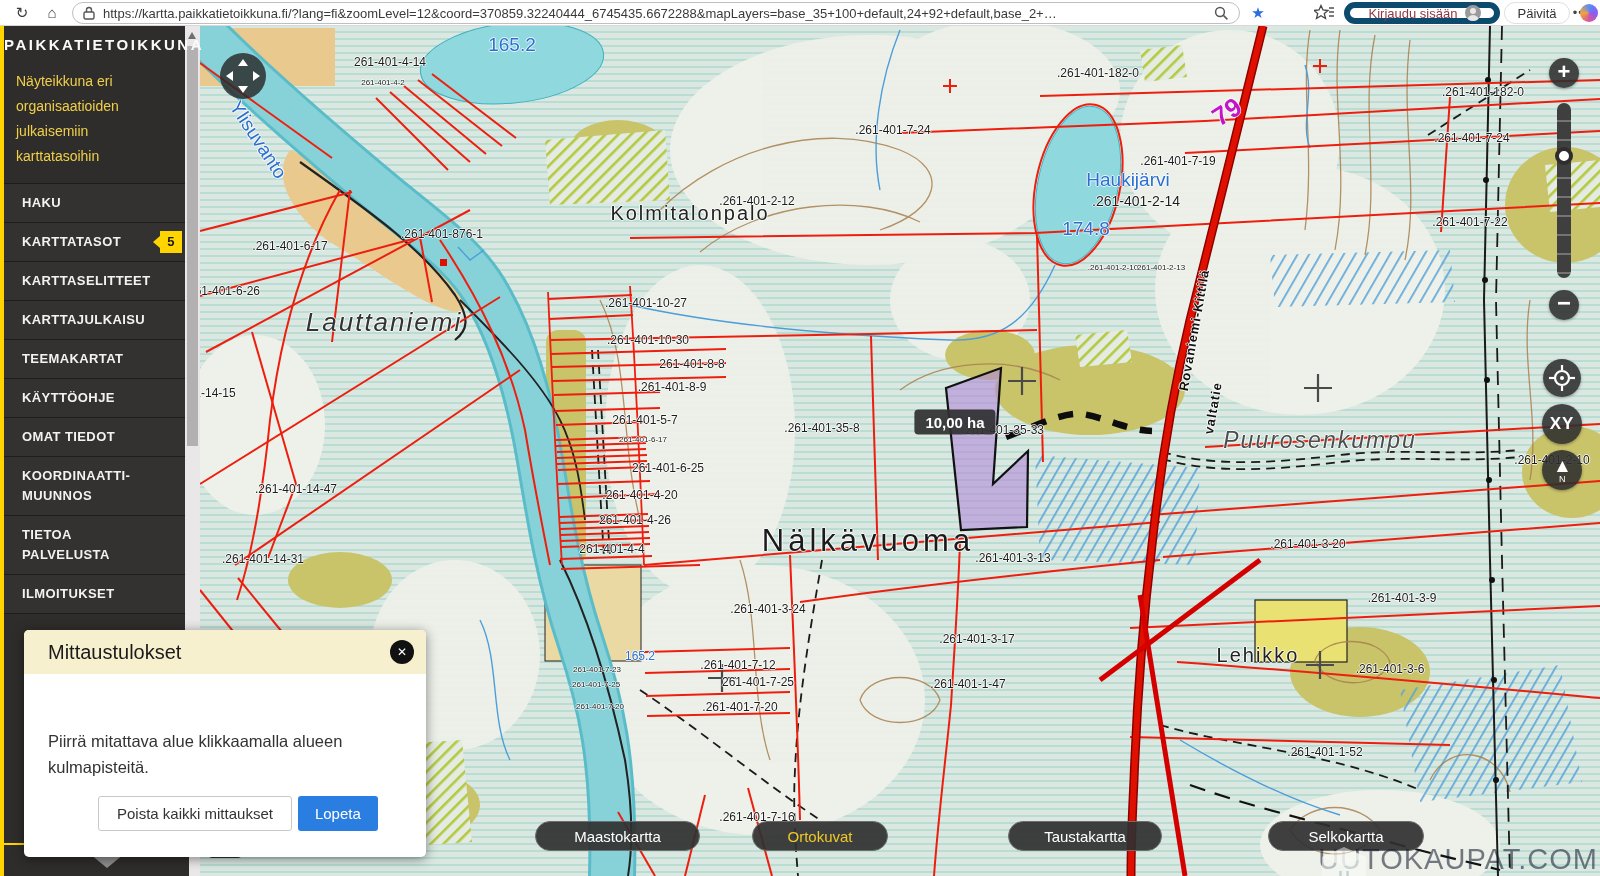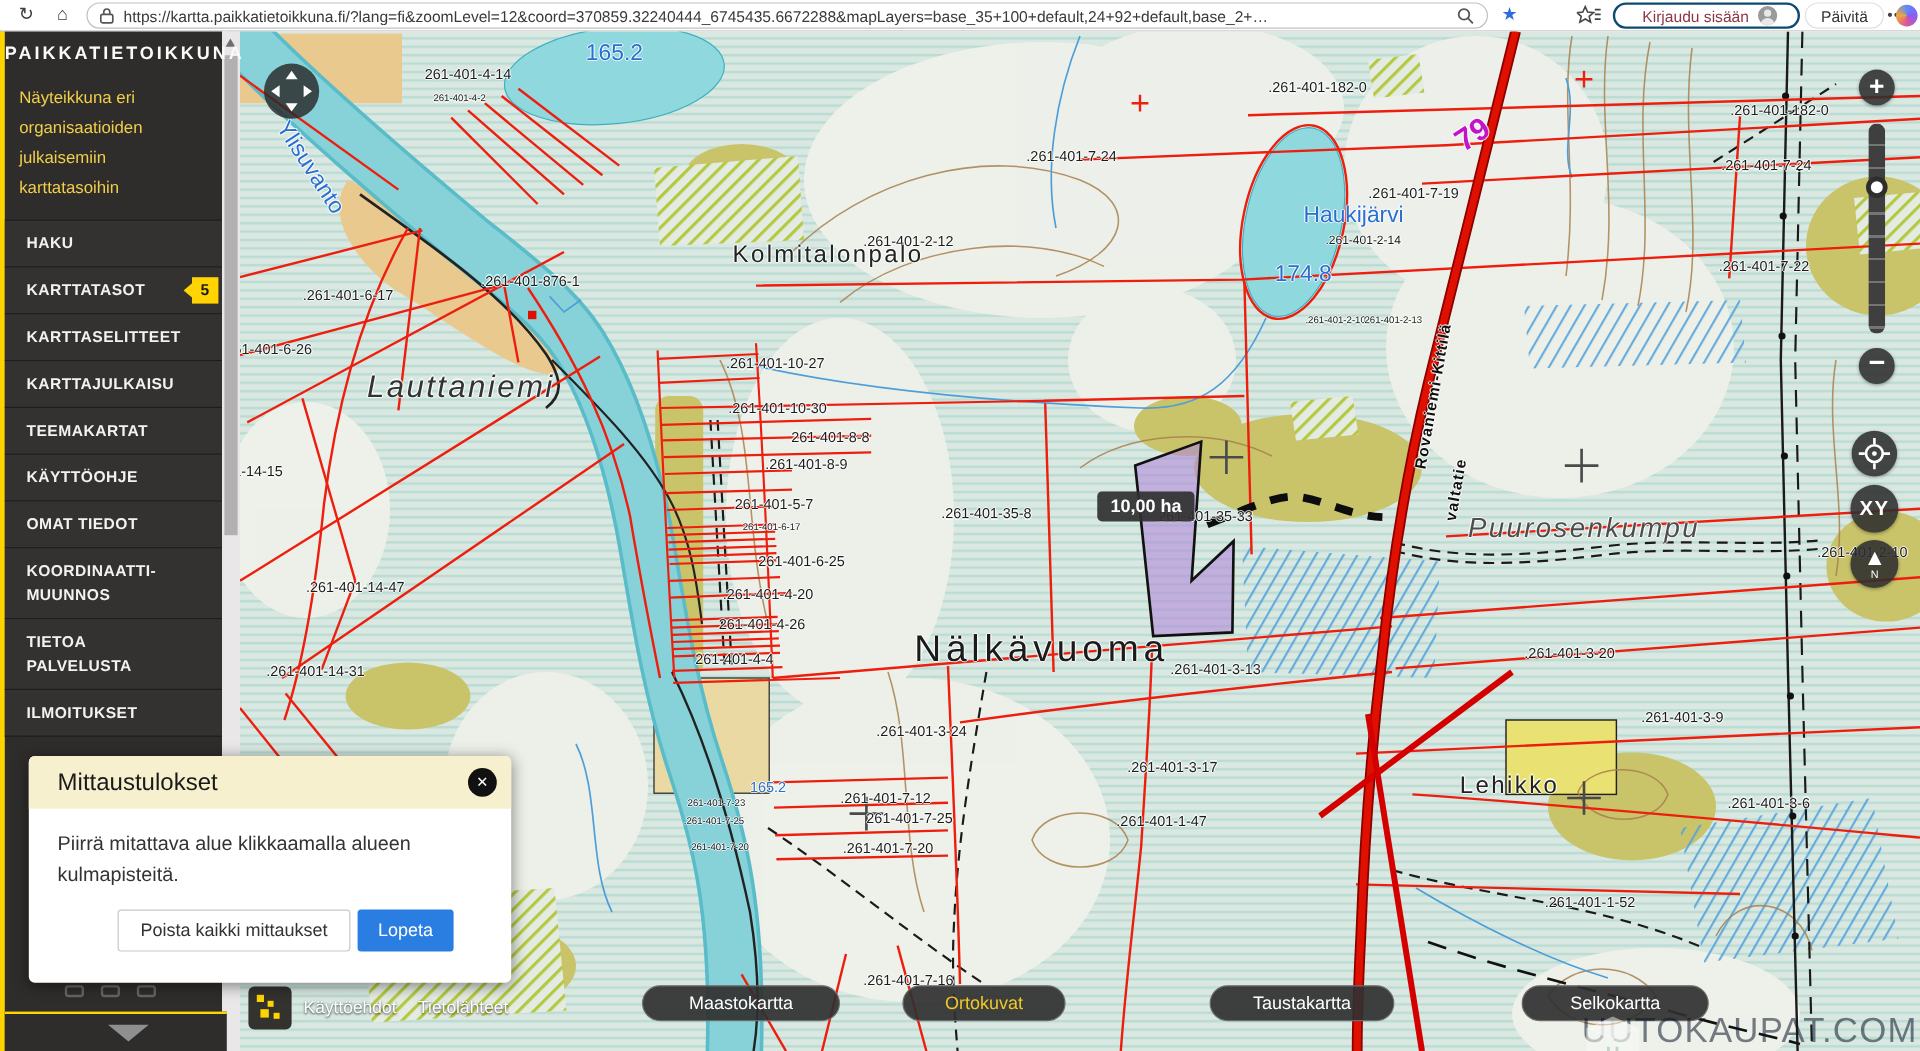--- a/index.html
+++ b/index.html
@@ -10,21 +10,21 @@
   #chrome{position:absolute;left:0;top:0;width:1600px;height:26px;background:#fff;
     border-bottom:1px solid #d8d8d8;z-index:50;}
   .chrome-ico{position:absolute;top:3px;width:20px;height:20px;color:#3c3c3c;
     font-size:15px;line-height:20px;text-align:center;}
   #urlpill{position:absolute;left:72px;top:2px;width:1168px;height:22px;border:1px solid #bfbfbf;
     border-radius:11px;background:#fff;display:flex;align-items:center;padding:0 10px;}
   #urltext{font-size:13px;color:#3a3a3a;white-space:nowrap;overflow:hidden;
     text-overflow:clip;flex:1;margin-left:8px;}
   .pill-btn{position:absolute;top:2px;height:22px;border-radius:11px;display:flex;
     align-items:center;justify-content:center;font-size:13px;background:#fff;}
-  #login-btn{left:1344px;width:156px;border:2px solid #0c4a6e;color:#8f3644;padding:0 6px 0 12px;}
+  #login-btn{left:1344px;width:156px;border:6px solid #0c4a6e;color:#8f3644;padding:0 6px 0 12px;}
   #update-btn{left:1504px;width:66px;border:1px solid #e0e0e0;color:#333;}
   #dots-btn{position:absolute;left:1570px;top:2px;width:22px;height:22px;color:#444;
     font-size:13px;line-height:22px;text-align:center;letter-spacing:1px;}
   #copilot-ico{position:absolute;left:1580px;top:4px;width:18px;height:18px;border-radius:50%;
     background:conic-gradient(#5a8cf8,#8a5cf5,#d8569d,#f2a53a,#5a8cf8);}
   #avatar{width:16px;height:16px;border-radius:50%;background:#9a9a9a;margin-left:8px;position:relative;overflow:hidden;}
   #avatar:before{content:"";position:absolute;left:5px;top:3px;width:6px;height:6px;border-radius:50%;background:#e8e8e8;}
   #avatar:after{content:"";position:absolute;left:2px;top:10px;width:12px;height:8px;border-radius:6px 6px 0 0;background:#e8e8e8;}
 
   
@@ -56,21 +56,21 @@
   #sb-thumb{position:absolute;left:2px;top:20px;width:11px;height:400px;background:#b2b0b0;}
 
   
   #map{position:absolute;left:185px;top:26px;width:1415px;height:850px;overflow:hidden;background:#e7eee9;}
   #map svg{position:absolute;left:0;top:0;}
   #map-labels{position:absolute;left:0;top:0;width:100%;height:100%;pointer-events:none;text-decoration:underline;}
   .mlabel{position:absolute;white-space:nowrap;color:#1c1c1c;
     text-shadow:-1px 0 0 rgba(255,255,255,.75),1px 0 0 rgba(255,255,255,.75),
       0 -1px 0 rgba(255,255,255,.75),0 1px 0 rgba(255,255,255,.75);}
   .parcel{font-size:12px;}
-  .parcel-sm{font-size:10px;}
+  .parcel-sm{font-size:14px;}
   .parcel-xs{font-size:8px;}
   .place{font-size:20px;letter-spacing:2px;color:#222;}
   .place-lg{font-size:31px;letter-spacing:4px;color:#1b1b1b;}
   .place-it{font-size:26px;font-style:italic;letter-spacing:2px;color:#333;}
   .place-it-grey{font-size:23px;font-style:italic;letter-spacing:2px;color:#4d4d4d;}
   .water-lg{font-size:19px;color:#2a6fd0;}
   .water-md{font-size:12px;color:#2a6fd0;}
   .roadnum{font-size:26px;font-weight:bold;color:#c414c8;}
   .roadname{font-size:13px;font-weight:bold;color:#101010;letter-spacing:1px;}
 
@@ -115,21 +115,21 @@
   #wm-text{color:#0f172a;font-size:29px;font-weight:normal;letter-spacing:1px;}
 
   
   #dialog{position:absolute;left:24px;top:630px;width:402px;background:#fff;border-radius:5px;
     box-shadow:0 2px 12px rgba(0,0,0,.45);z-index:30;}
   #dialog-header{background:#f7f0cf;height:44px;border-radius:5px 5px 0 0;position:relative;
     display:flex;align-items:center;padding-left:24px;}
   #dialog-title{font-size:20px;color:#1a1a1a;}
   #dialog-close{position:absolute;right:12px;top:10px;width:24px;height:24px;border-radius:50%;
     background:#111;color:#fff;font-size:12px;line-height:24px;text-align:center;cursor:pointer;}
-  #dialog-body{padding:16px 24px 26px 24px;}
+  #dialog-body{padding:16px 24px 26px 24px;margin-top:38px;}
   #dialog-text{font-size:16.5px;color:#333;line-height:26px;width:330px;}
   #dialog-buttons{display:flex;gap:6px;margin:16px 0 0 50px;}
   #clear-btn{height:35px;padding:0 18px;background:#fff;border:1px solid #c9c9c9;border-radius:3px;
     font-size:15px;color:#333;font-family:"Liberation Sans",sans-serif;cursor:pointer;}
   #stop-btn{height:35px;width:80px;background:#2a7de1;border:none;border-radius:3px;
     font-size:15px;color:#fff;font-family:"Liberation Sans",sans-serif;cursor:pointer;}
 </style>
 </head>
 <body>
 
@@ -444,21 +444,21 @@
       <span class="mlabel parcel" style="left: 555px; top: 681px; transform: translate(-50%, -50%);">.261-401-7-20</span>
       <span class="mlabel parcel-xs" style="left: 412px; top: 643px; transform: translate(-50%, -50%);">261-401-7-23</span>
       <span class="mlabel parcel-xs" style="left: 410px; top: 658px; transform: translate(-50%, -50%);">.261-401-7-25</span>
       <span class="mlabel parcel-xs" style="left: 415px; top: 680px; transform: translate(-50%, -50%);">261-401-7-20</span>
       <span class="mlabel water-md" style="left: 455px; top: 630px; transform: translate(-50%, -50%);">165.2</span>
       <span class="mlabel parcel" style="left: 783px; top: 658px; transform: translate(-50%, -50%);">.261-401-1-47</span>
       <span class="mlabel parcel" style="left: 572px; top: 791px; transform: translate(-50%, -50%);">.261-401-7-16</span>
       <span class="mlabel place" style="left: 1073px; top: 629px; transform: translate(-50%, -50%);">Lehikko</span>
       <span class="mlabel parcel" style="left: 1123px; top: 518px; transform: translate(-50%, -50%);">.261-401-3-20</span>
       <span class="mlabel parcel" style="left: 1217px; top: 572px; transform: translate(-50%, -50%);">.261-401-3-9</span>
-      <span class="mlabel parcel" style="left: 1289px; top: 643px; transform: translate(-50%, -50%);">.261-401-3-6</span>
+      <span class="mlabel parcel" style="left: 1205px; top: 643px; transform: translate(-50%, -50%);">.261-401-3-6</span>
       <span class="mlabel parcel" style="left: 1140px; top: 726px; transform: translate(-50%, -50%);">.261-401-1-52</span>
       <span class="mlabel parcel" style="left: 1367px; top: 434px; transform: translate(-50%, -50%);">.261-401-2-10</span>
       <span class="mlabel place-it-grey" style="left: 1135px; top: 414px; transform: translate(-50%, -50%);">Puurosenkumpu</span>
       <span class="mlabel roadname" style="left: 1009px; top: 304px; transform: translate(-50%, -50%) rotate(-80deg);">Rovaniemi-Kittilä</span>
       <span class="mlabel roadname" style="left: 1028px; top: 382px; transform: translate(-50%, -50%) rotate(-80deg);">valtatie</span>
     </div>
 
   <div id="measure-tip">10,00 ha</div>
 
   <div id="pan-btn">

